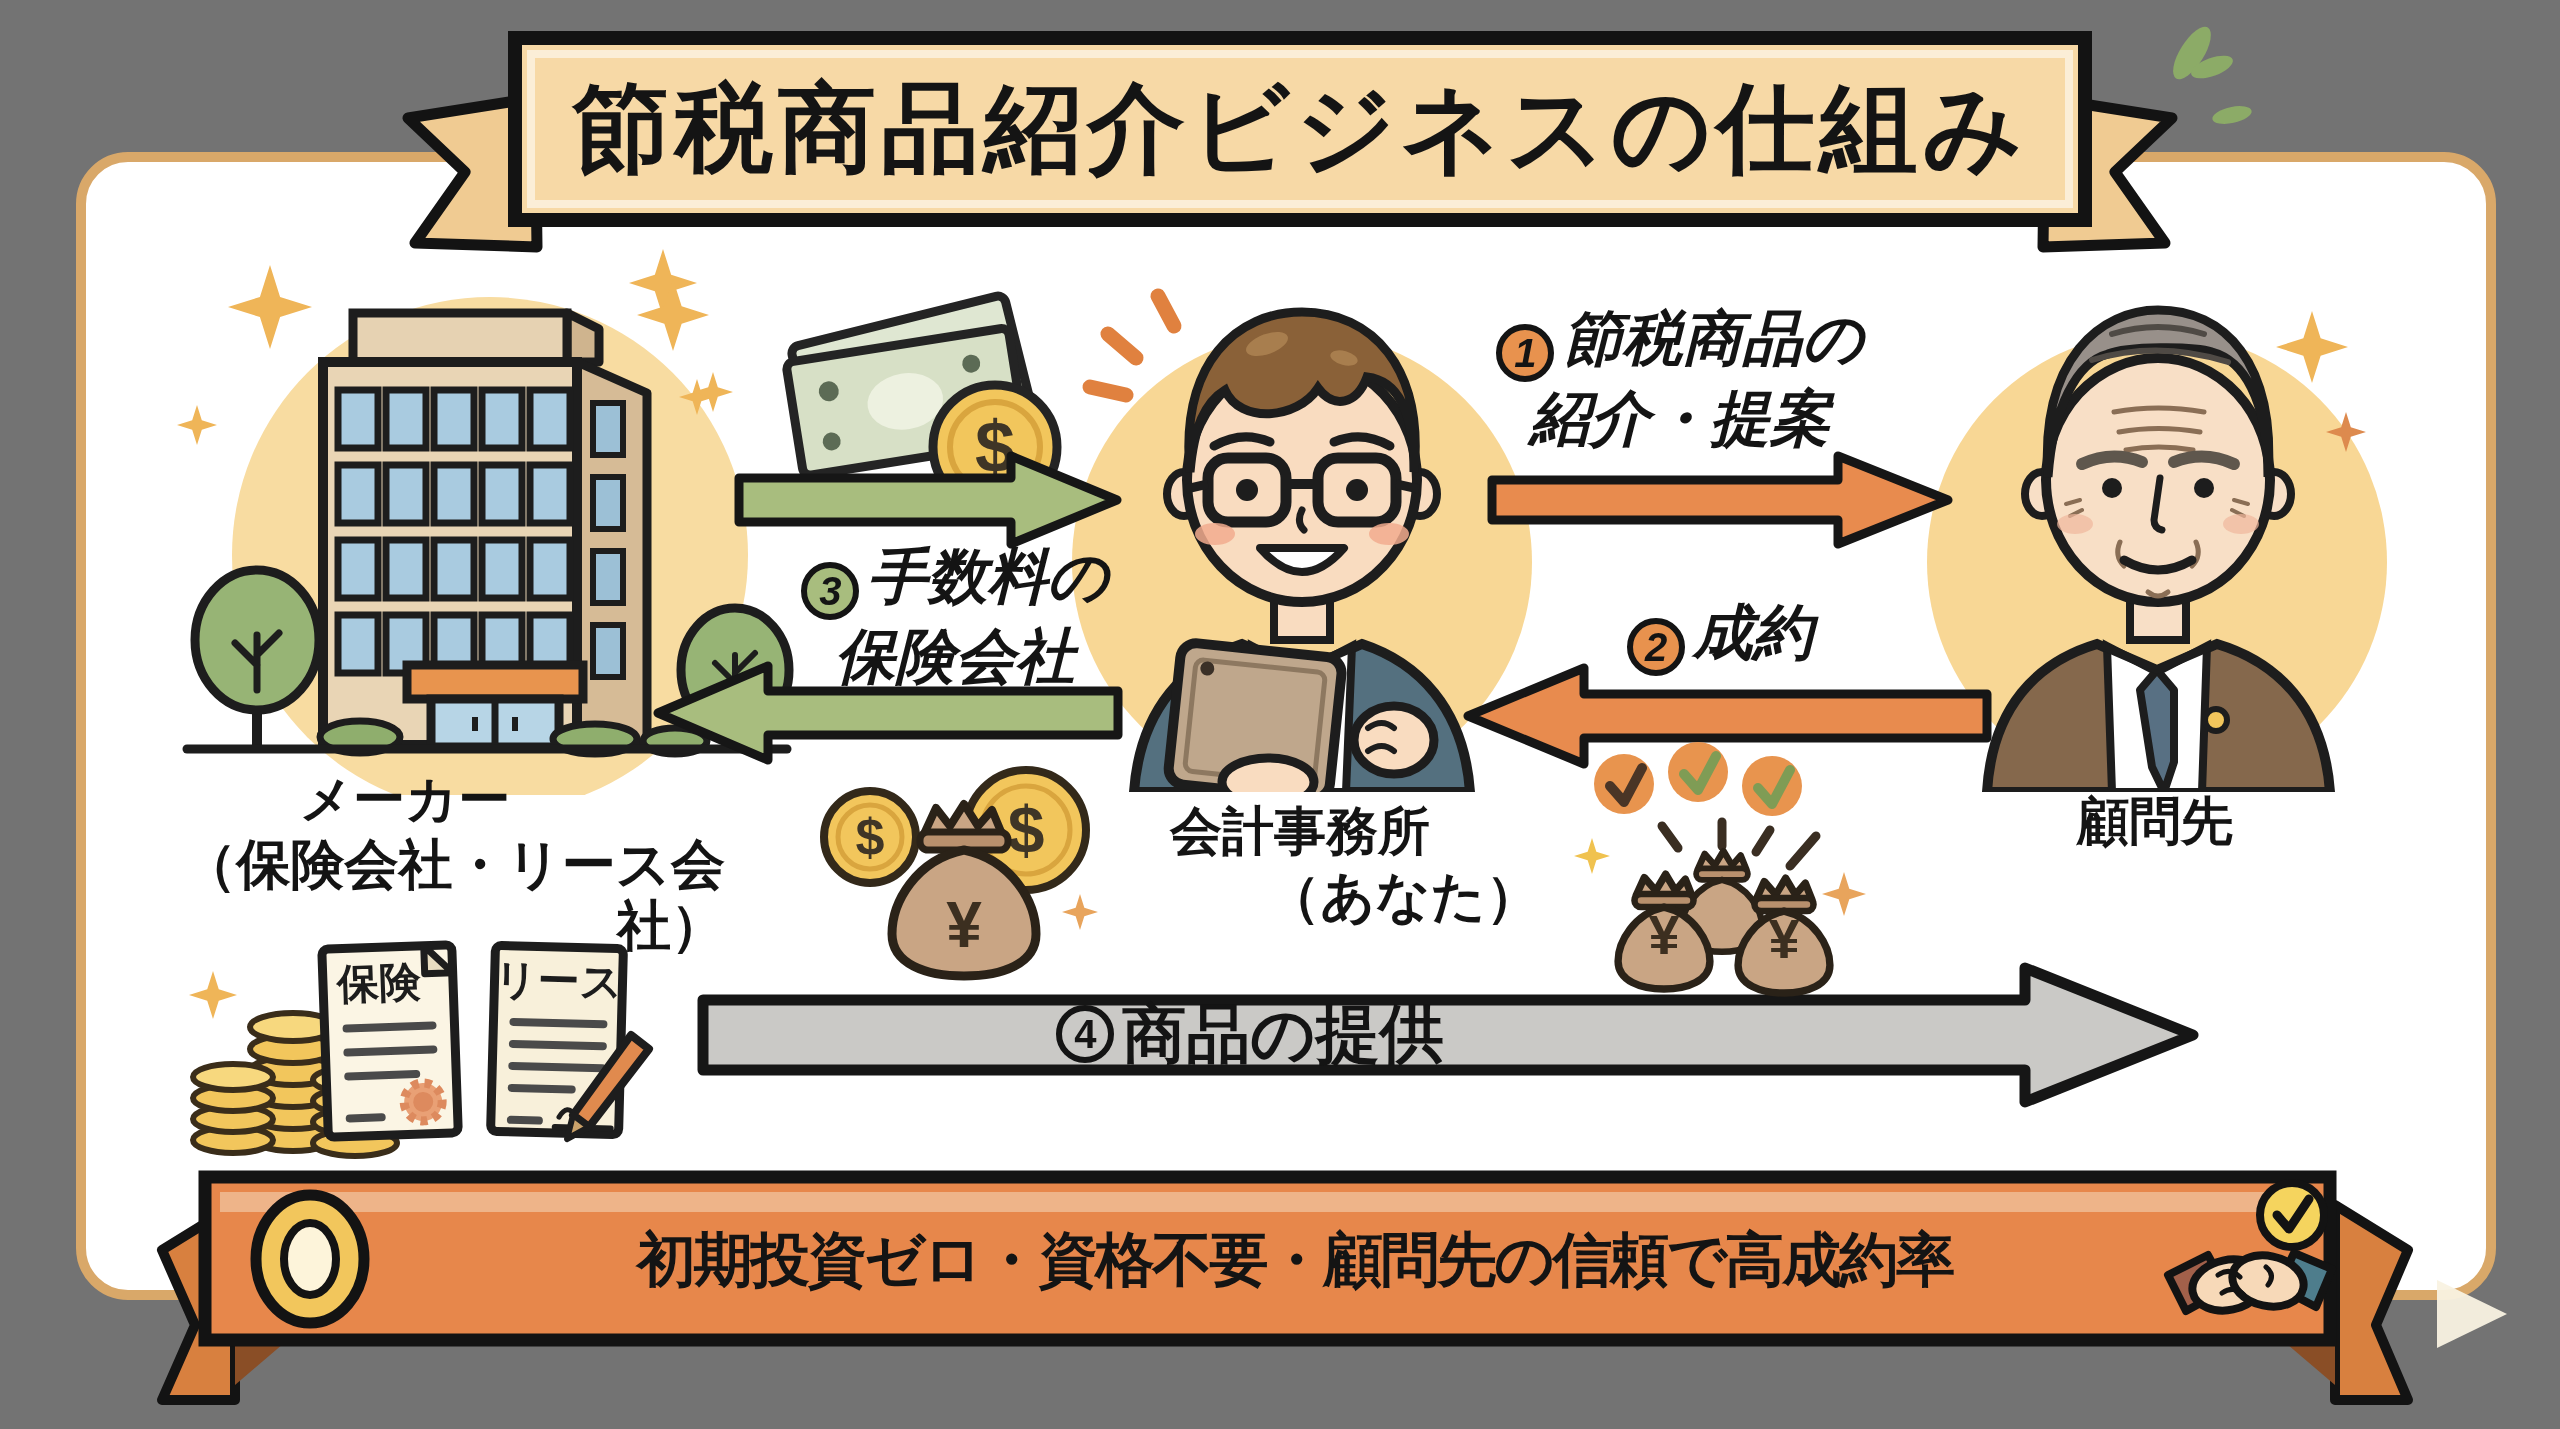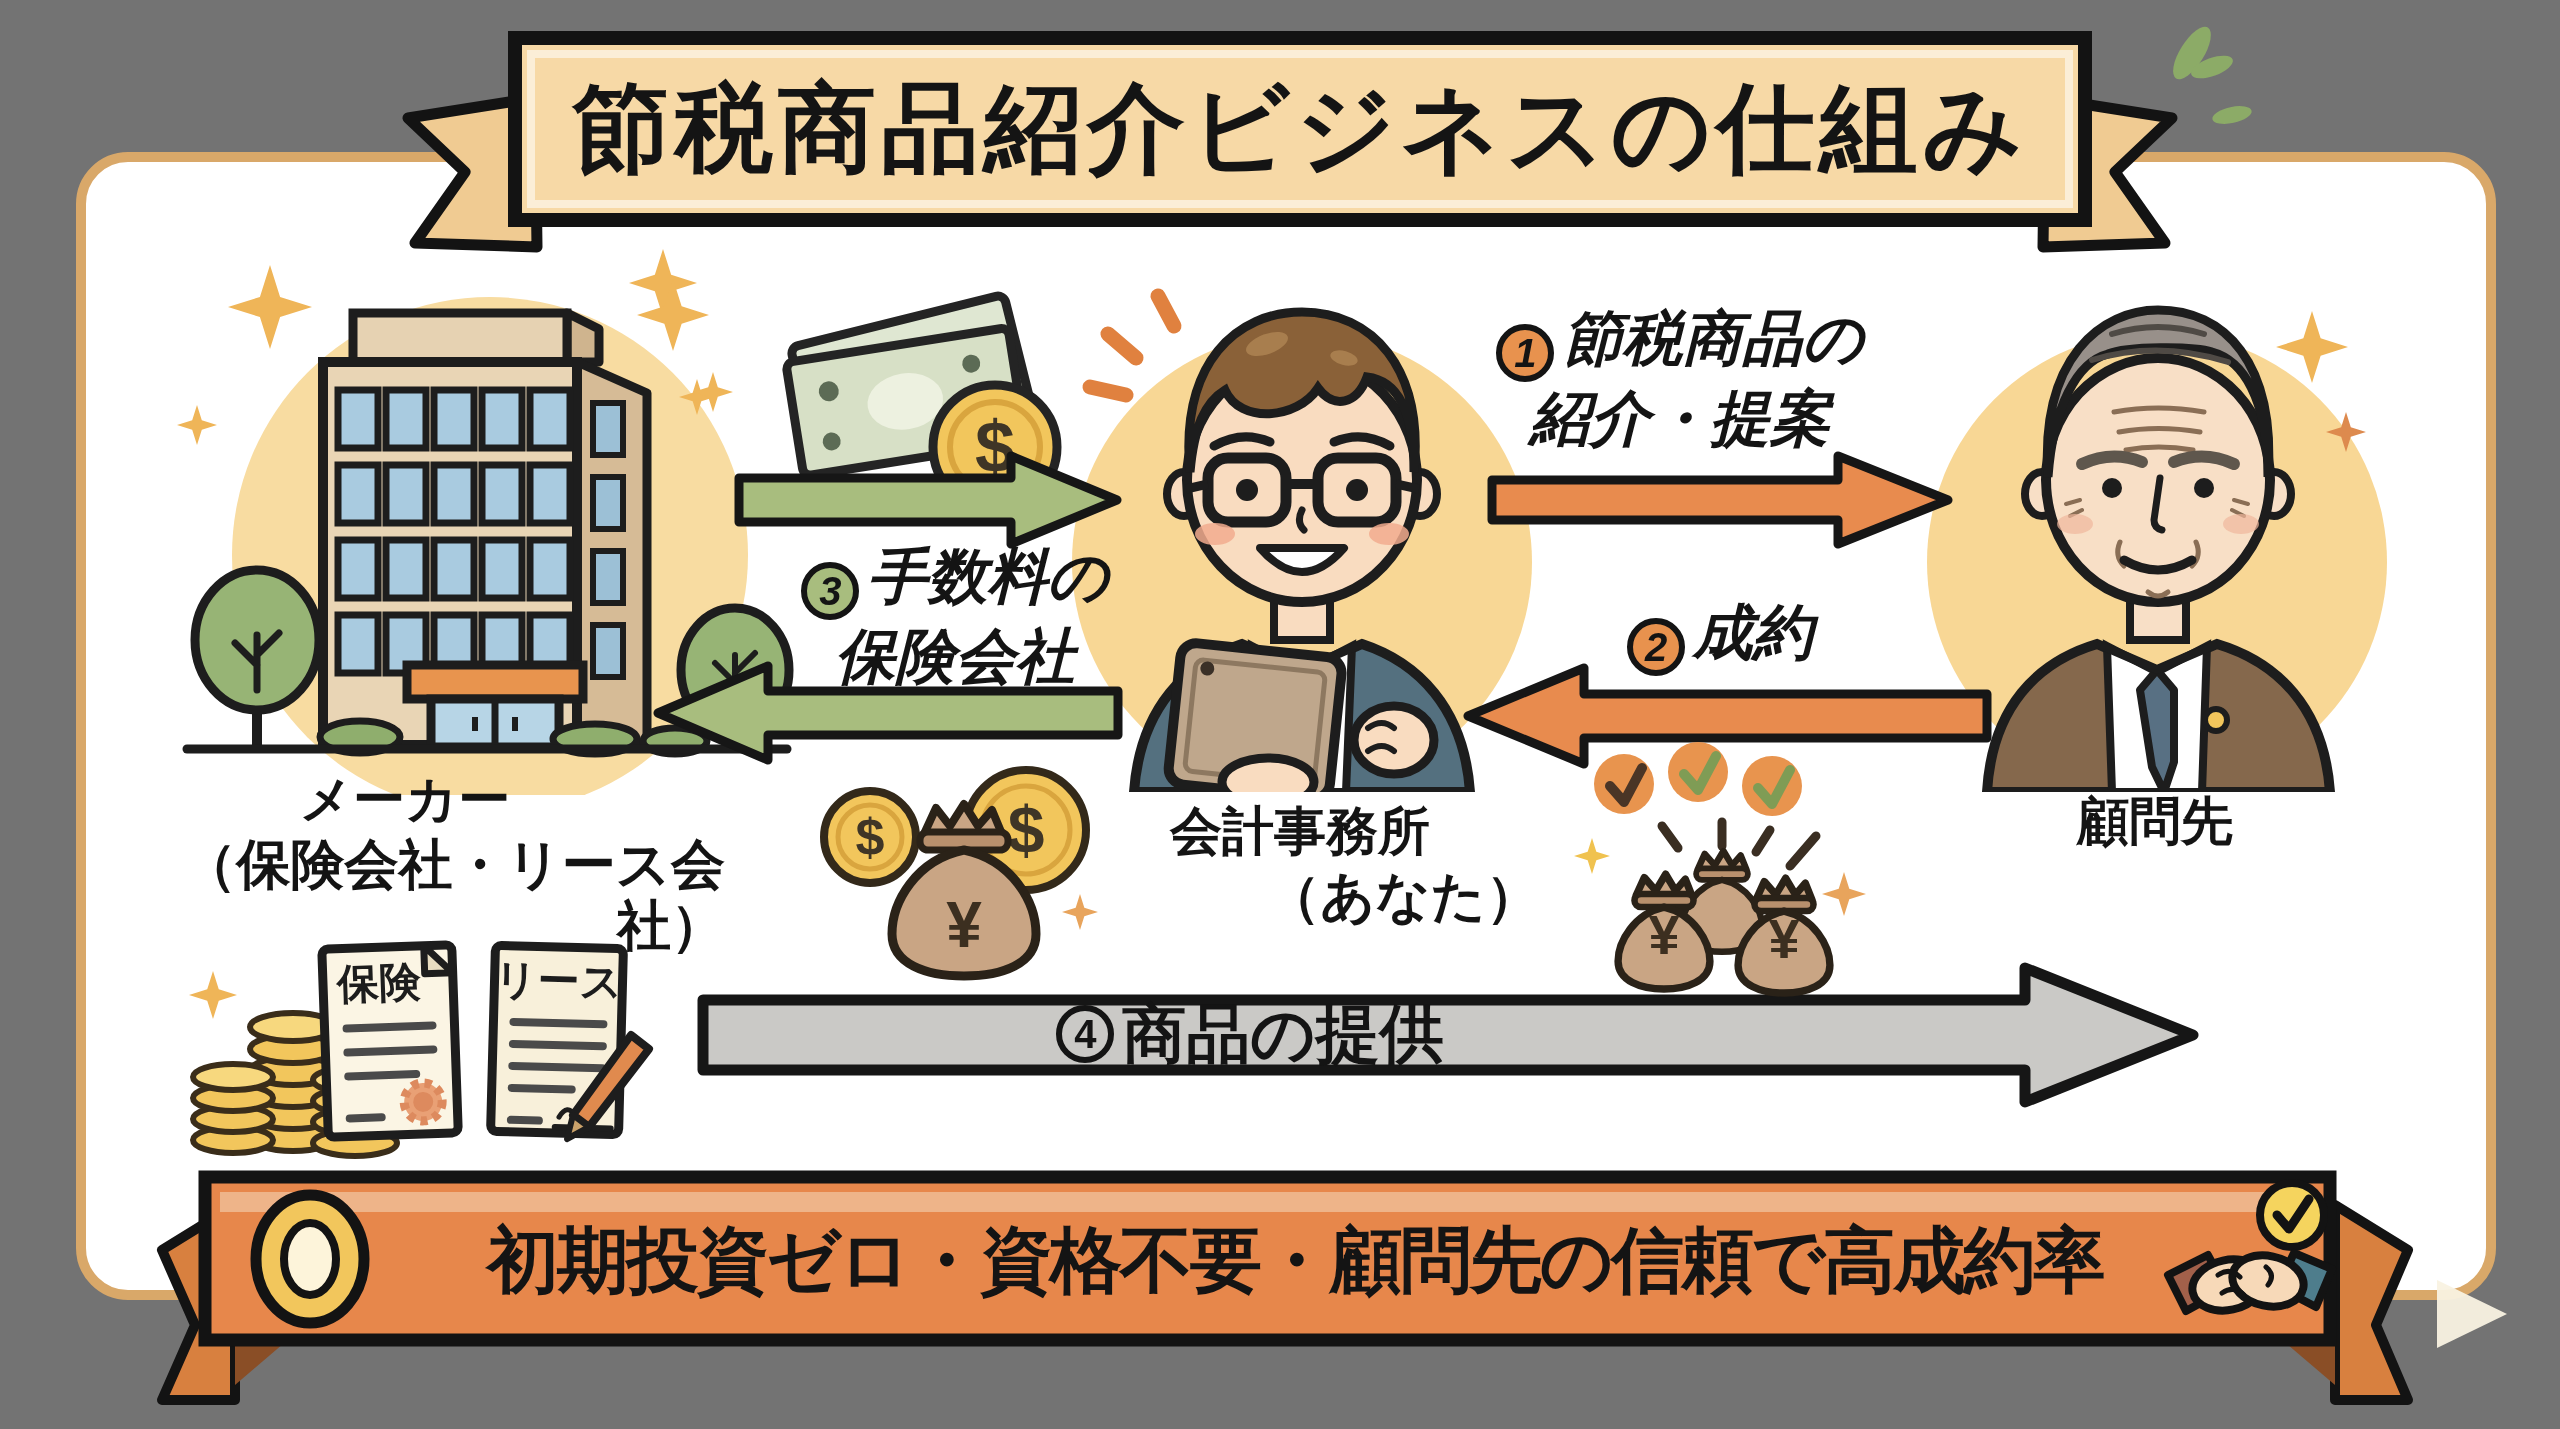--- a/index.html
+++ b/index.html
@@ -18,21 +18,21 @@
   .entity-sub{font-size:54px;font-weight:bold;margin-top:6px;text-align:right;}
   .step{font-size:60px;font-weight:bold;line-height:1.22;white-space:nowrap;font-style:italic;}
   .badge{display:inline-flex;align-items:center;justify-content:center;width:58px;height:58px;border-radius:50%;
          border:6px solid #141414;font-size:40px;font-weight:bold;color:#141414;vertical-align:-8px;
          margin-right:8px;box-sizing:border-box;background:#e8924e;}
   .badge-green{background:#a8bd7e;}
   .badge-gray{background:#cac9c6;}
   .step4-text{left:930px;top:978px;width:640px;height:112px;display:flex;align-items:center;justify-content:center;
               font-size:64px;font-weight:bold;white-space:nowrap;}
   .banner-text{left:430px;top:1192px;width:1730px;height:138px;display:flex;align-items:center;justify-content:center;
-               font-size:72px;font-weight:bold;letter-spacing:-2px;white-space:nowrap;}
+               font-size:59px;font-weight:bold;letter-spacing:-2px;white-space:nowrap;}
   .svgtext{font-family:"Liberation Sans",sans-serif;font-weight:bold;}
 </style>
 </head>
 <body>
 
 <div class="stage">
 
   <div class="abs panel"></div>
 
   <svg class="abs z5" style="left:395px;top:25px;" width="1790" height="280" viewBox="0 0 1790 280">

